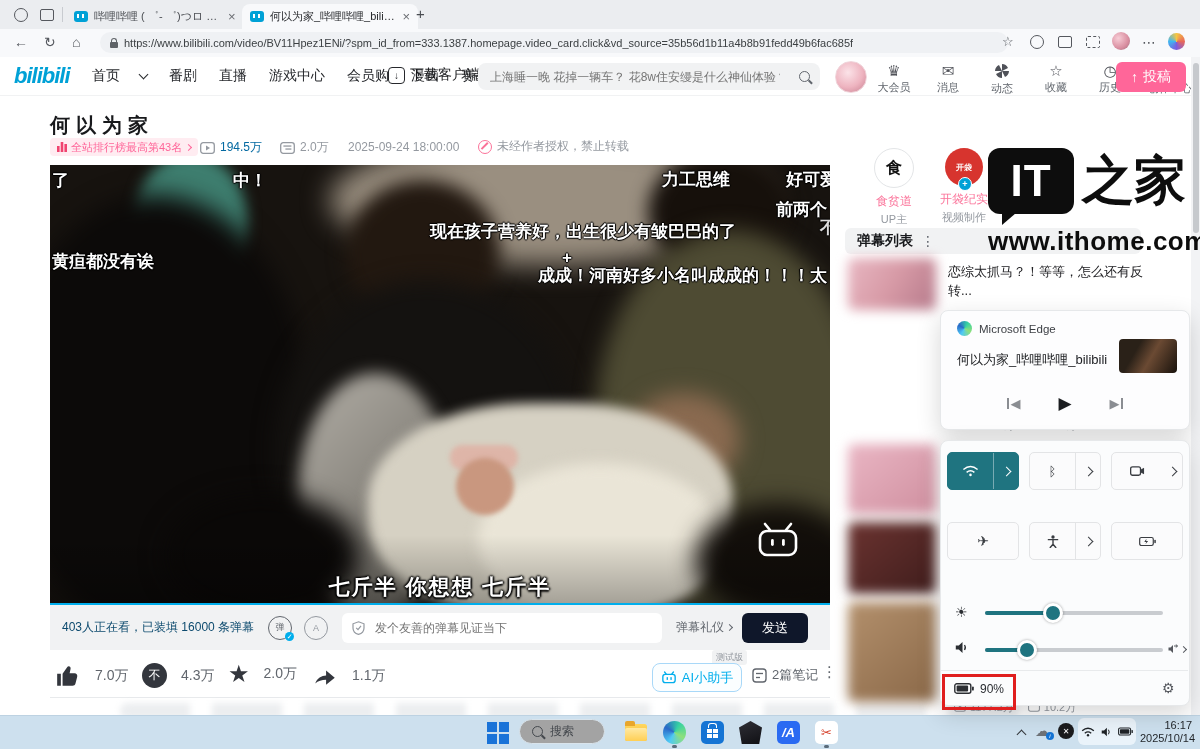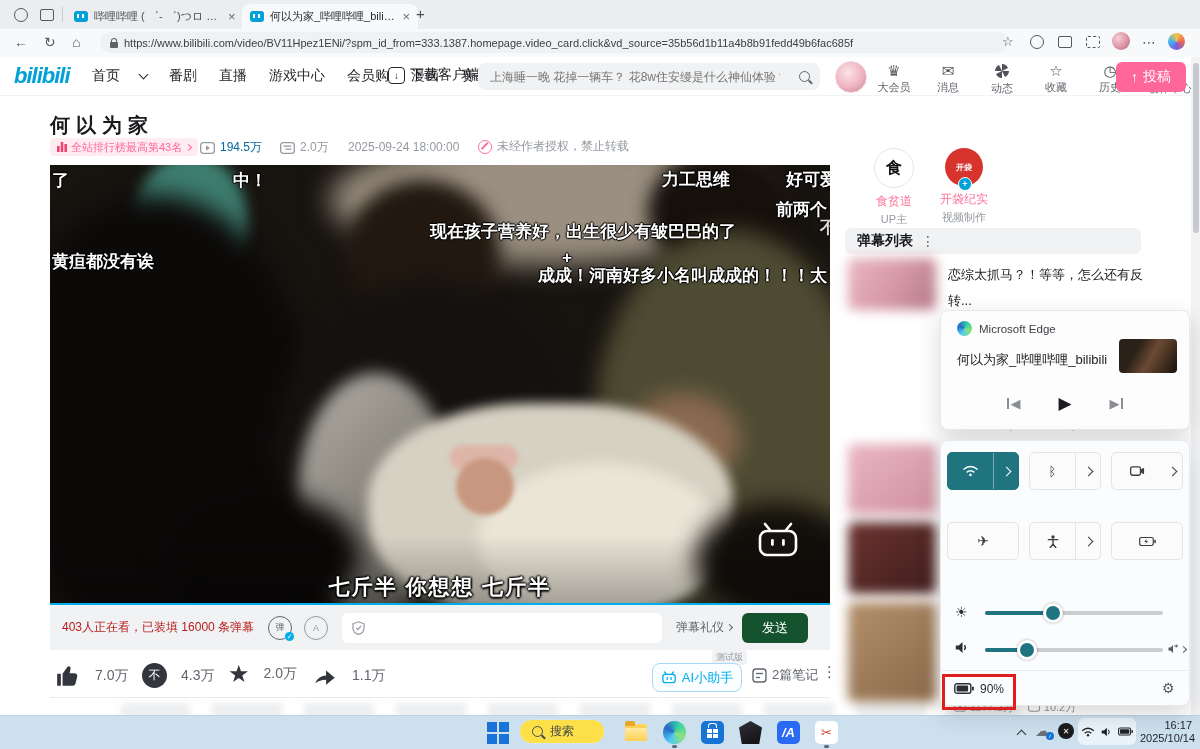--- a/index.html
+++ b/index.html
@@ -44,21 +44,21 @@
     text-shadow:1px 0 1px #000,-1px 0 1px #000,0 1px 1px #000,0 -1px 1px #000;}
   .dm.red{color:#e22b2b;}
   .sub{position:absolute;left:0;top:408px;width:100%;text-align:center;font-size:21px;font-weight:700;color:#fff;
     letter-spacing:2px;text-shadow:1.5px 0 2px #000,-1.5px 0 2px #000,0 1.5px 2px #000,0 -1.5px 2px #000;}
   .pbar{position:absolute;left:50px;top:603px;width:780px;height:2px;background:#00aeec;}
   .bbar{position:absolute;left:50px;top:605px;width:780px;height:45px;background:#f1f2f3;display:flex;align-items:center;}
   .circ{width:22px;height:22px;border:1.5px solid #9499a0;border-radius:50%;display:flex;align-items:center;justify-content:center;
     font-size:9px;color:#9499a0;position:relative;flex:0 0 auto;}
   .dmin{height:30px;background:#fff;border-radius:6px;display:flex;align-items:center;padding:0 10px;gap:8px;flex:0 0 auto;}
   .dmin input{border:none;outline:none;background:transparent;font-size:12px;width:240px;color:#212121;font-family:inherit;}
-  .sendbtn{width:66px;height:30px;background:#14532d;color:#fff;border-radius:6px;display:flex;align-items:center;justify-content:center;font-size:13px;}
+  .sendbtn{width:66px;height:30px;background:#0f172a;color:#fff;border-radius:6px;display:flex;align-items:center;justify-content:center;font-size:13px;}
   .cnt{font-size:14px;color:#61666d;margin-left:8px;}
   .acticon{width:26px;height:26px;fill:#33363d;}
   
   .shead{position:absolute;left:845px;width:296px;height:26px;background:#f1f2f3;border-radius:6px;display:flex;align-items:center;padding:0 12px;gap:8px;font-size:14px;font-weight:700;color:#18191c;box-sizing:border-box;}
   .blurb{position:absolute;filter:blur(6px);border-radius:6px;}
   .member{position:absolute;width:72px;text-align:center;}
   .mname{font-size:12px;color:#fb7299;margin-top:5px;white-space:nowrap;}
   .mrole{font-size:11px;color:#9499a0;margin-top:2px;}
   
   .card{position:absolute;background:#fdfdfe;border:1px solid #e6e8ea;border-radius:8px;box-shadow:0 8px 24px rgba(0,0,0,.16);}
@@ -251,28 +251,29 @@
         <line x1="14" y1="9" x2="9" y2="3" stroke="#fff" stroke-width="2.6" stroke-linecap="round"></line>
         <line x1="30" y1="9" x2="35" y2="3" stroke="#fff" stroke-width="2.6" stroke-linecap="round"></line>
         <rect x="15" y="18" width="2.8" height="7" rx="1.4" fill="#fff"></rect>
         <rect x="26" y="18" width="2.8" height="7" rx="1.4" fill="#fff"></rect>
       </svg>
     </div>
   </div>
   <div class="pbar"></div>
 
   <div class="bbar">
-    <span style="font-size:12px;color:#b91c1c;margin-left:12px;white-space:nowrap;">403人正在看，已装填 16000 条弹幕</span>
+    <span style="font-size:12px;color:#0c4a6e;margin-left:12px;white-space:nowrap;">403人正在看，已装填 16000 条弹幕</span>
     <span class="circ" style="margin-left:14px;border-color:#61666d;color:#61666d;">弹<span style="position:absolute;right:-3px;bottom:-2px;width:9px;height:9px;background:#00aeec;border-radius:50%;color:#fff;font-size:7px;line-height:9px;text-align:center;">✓</span></span>
     <span class="circ" style="margin-left:12px;">A</span>
     <div class="dmin" style="margin-left:14px;width:300px;">
       <svg width="13" height="14" viewBox="0 0 13 14">
           <path d="M6.5 0.8 L12 2.8 V7 C12 10.5 9.5 12.6 6.5 13.4 C3.5 12.6 1 10.5 1 7 V2.8 Z" fill="none" stroke="#9499a0" stroke-width="1.2"></path>
           <path d="M4.2 6.8 L6 8.6 L9 4.8" fill="none" stroke="#9499a0" stroke-width="1.2"></path>
         </svg>
+      <input placeholder="发个友善的弹幕见证当下" style="">
     </div>
     <span class="flex" style="margin-left:14px;gap:3px;font-size:12px;color:#61666d;white-space:nowrap;">
         <span>弹幕礼仪</span>
         <span class="cv" style="width:4px;height:4px;"></span>
       </span>
     <div class="sendbtn" style="margin-left:10px;">发送</div>
   </div>
 
   <div class="abs flex" style="left:55px;top:663px;gap:6px;">
     <svg class="acticon" viewBox="0 0 24 24">
@@ -329,21 +330,21 @@
     </div>
     <div class="mname">开袋纪实</div>
     <div class="mrole">视频制作</div>
   </div>
   <div class="shead" style="top:228px;">
     <span>弹幕列表</span>
     <span style="font-weight:400;color:#61666d;">⋮</span>
   </div>
 
   <div class="blurb" style="left:848px;top:258px;width:88px;height:52px;background:linear-gradient(120deg,#e8b7c2,#d79aa6,#b5798a);"></div>
-  <div class="abs" style="left:948px;top:262px;width:205px;font-size:13px;color:#212124;line-height:26px;">恋综太抓马？！等等，怎么还有反转...</div>
+  <div class="abs" style="left:948px;top:262px;width:205px;font-size:13px;color:#212124;line-height:19px;">恋综太抓马？！等等，怎么还有反转...</div>
   <div class="blurb" style="left:848px;top:444px;width:88px;height:70px;background:linear-gradient(140deg,#eab6c4,#cf8f9f);"></div>
   <div class="blurb" style="left:848px;top:522px;width:88px;height:72px;background:linear-gradient(140deg,#6b3330,#3f1d1c);"></div>
   <div class="blurb" style="left:848px;top:602px;width:88px;height:100px;background:linear-gradient(140deg,#b3906c,#8a6848);"></div>
 
   <div class="abs flex" style="left:940px;top:414px;width:248px;height:22px;background:#fff;border-radius:6px;gap:14px;padding-left:14px;filter:blur(0.6px);color:#9499a0;font-size:11px;">
     <span class="flex" style="gap:4px;">
         <svg width="12" height="10" viewBox="0 0 15 12">
           <rect x="0.7" y="0.7" width="13.6" height="10.6" rx="2.5" fill="none" stroke="#9499a0" stroke-width="1.3"></rect>
           <path d="M6 3.5 L10 6 L6 8.5 Z" fill="#9499a0"></path>
         </svg>
@@ -372,20 +373,30 @@
           <rect x="3.4" y="3.4" width="8" height="1.3" fill="#9499a0"></rect>
         </svg>
         <span>10.2万</span>
       </span>
   </div>
 
   <div class="abs" style="left:1191px;top:57px;width:9px;height:658px;background:#f2f3f5;">
     <div class="abs" style="left:1.5px;top:6px;width:6px;height:170px;background:#c6c9cd;border-radius:3px;"></div>
   </div>
 
+  <div class="abs" style="left:988px;top:148px;width:204px;z-index:5;">
+    <div class="flex" style="gap:8px;">
+      <div style="position:relative;width:86px;height:66px;background:#0d0d0d;border-radius:12px;display:flex;align-items:center;justify-content:center;">
+        <span style="color:#fff;font-size:44px;font-weight:900;letter-spacing:1px;">IT</span>
+        <span style="position:absolute;left:14px;bottom:-11px;width:0;height:0;border-left:14px solid #0d0d0d;border-bottom:12px solid transparent;"></span>
+      </div>
+      <span class="wm" style="font-size:52px;font-family:'Liberation Serif','DejaVu Serif',serif;line-height:60px;">之家</span>
+    </div>
+    <div class="wm" style="font-size:26px;margin-top:12px;letter-spacing:0.5px;">www.ithome.com</div>
+  </div>
 
   <div class="card" style="left:940px;top:310px;width:248px;height:118px;z-index:6;">
     <div class="flex" style="margin:10px 0 16px 16px;gap:7px;">
       <span class="grad" style="display:inline-block;width:15px;height:15px;background:conic-gradient(from 210deg,#4ec9f5,#2968c8,#35d2a2,#8ee07c,#4ec9f5);"></span>
       <span style="font-size:11.5px;color:#3c3f44;">Microsoft Edge</span>
     </div>
     <div style="position:absolute;left:16px;top:40px;width:155px;font-size:13px;color:#202225;">何以为家_哔哩哔哩_bilibili</div>
     <div style="position:absolute;right:12px;top:28px;width:58px;height:34px;border-radius:4px;background:linear-gradient(120deg,#2a2118 30%,#6b4a33 55%,#18120c);"></div>
     <div class="flex" style="position:absolute;left:0;top:82px;width:100%;justify-content:center;gap:38px;">
       <span class="flex" style="color:#8a8d92;font-size:13px;gap:0;">
@@ -495,21 +506,21 @@
 
   <div class="abs" style="left:942px;top:674px;width:68px;height:30px;border:3px solid #e01e1e;z-index:9;"></div>
 
   <div class="taskbar"></div>
   <div class="tbi" style="left:487px;display:grid;grid-template-columns:10px 10px;grid-gap:2px;padding-top:1px;box-sizing:border-box;">
     <span style="background:#1a73d8;width:10px;height:10px;"></span>
       <span style="background:#1a73d8;width:10px;height:10px;"></span>
       <span style="background:#1a73d8;width:10px;height:10px;"></span>
       <span style="background:#1a73d8;width:10px;height:10px;"></span>
   </div>
-  <div class="abs flex" style="left:519px;top:719px;width:86px;height:25px;background:#fde047;border:1px solid #d9e4ec;border-radius:13px;gap:7px;padding-left:12px;box-sizing:border-box;">
+  <div class="abs flex" style="left:519px;top:719px;width:86px;height:25px;background:#a3a3a3;border:1px solid #d9e4ec;border-radius:13px;gap:7px;padding-left:12px;box-sizing:border-box;">
     <span class="mag" style="color:#45494e;"></span>
     <span style="font-size:12px;color:#45494e;">搜索</span>
   </div>
   <div class="tbi" style="left:625px;">
     <div style="width:22px;height:17px;margin-top:3px;background:linear-gradient(180deg,#ffd75e,#f3b73a);border-radius:2.5px;position:relative;">
         <span style="position:absolute;left:0;top:-3px;width:10px;height:5px;background:#e8a62c;border-radius:2px 2px 0 0;"></span>
         <span style="position:absolute;left:0;top:4px;width:22px;height:13px;background:linear-gradient(180deg,#ffe9a3,#ffcf54);border-radius:2px;"></span>
       </div>
   </div>
   <div class="tbi grad" style="left:663px;background:conic-gradient(from 210deg,#4ec9f5,#2968c8,#35d2a2,#8ee07c,#4ec9f5);"></div>

